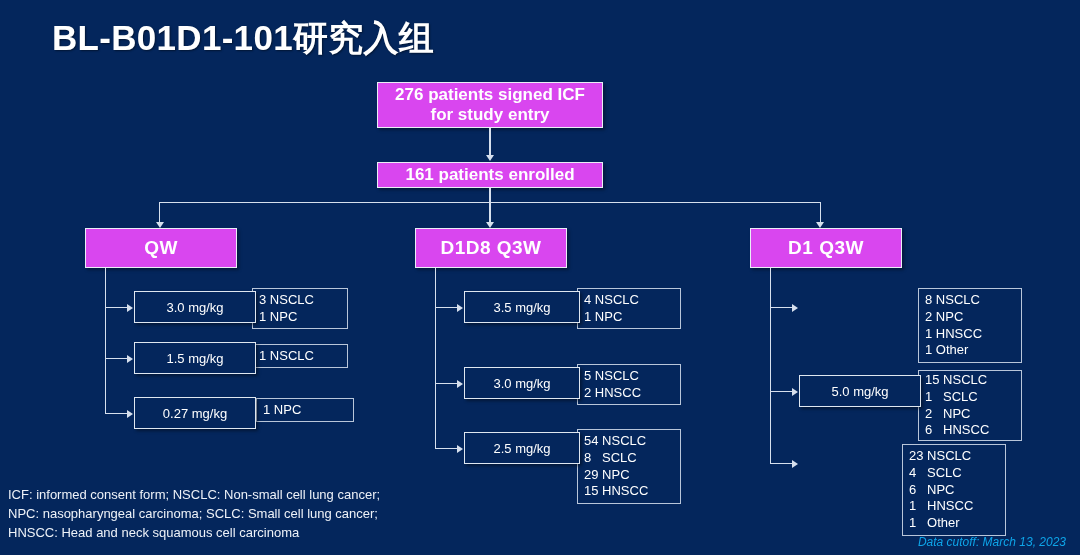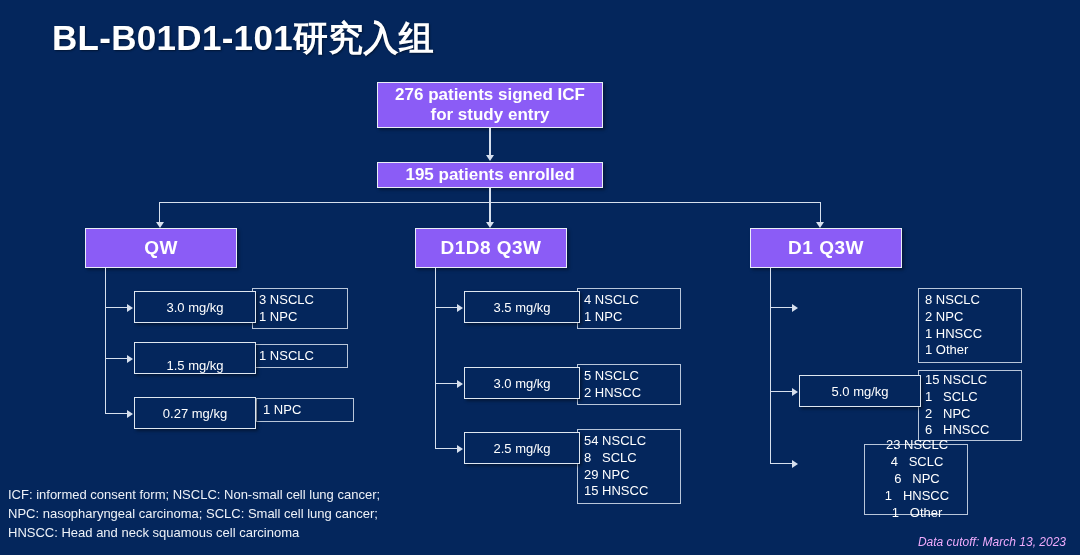--- a/index.html
+++ b/index.html
@@ -33,21 +33,21 @@
     color: #ffffff;
     white-space: nowrap;
     text-shadow: 1px 1px 2px rgba(0,0,0,0.45);
   }
 
   
   .box {
     position: absolute;
     box-sizing: border-box;
     border: 1.6px solid #e9eef6;
-    background: #8b5cf6;
+    background: #d946ef;
     display: flex;
     align-items: center;
     justify-content: center;
     text-align: center;
     box-shadow: 2px 2px 3px rgba(0,0,0,0.35);
   }
   .box-top {
     font-size: 17px;
     font-weight: bold;
     line-height: 1.15;
@@ -119,40 +119,40 @@
     font-size: 13px;
     line-height: 1.45;
     color: #eef2f8;
   }
   .cutoff {
     position: absolute;
     right: 14px;
     bottom: 6px;
     font-size: 12px;
     font-style: italic;
-    color: #f0abfc;
+    color: #0ea5e9;
   }
 </style>
 </head>
 <body>
 
 <div id="slide">
 
   <div class="title">BL-B01D1-101研究入组</div>
 
   <div class="box box-top" style="left:377px; top:82px; width:226px; height:46px; flex-direction:column;">
     <div>276 patients signed ICF</div>
     <div>for study entry</div>
   </div>
 
   <div class="ln vline" style="left:489.3px; top:128px; height:28px;"></div>
   <div class="arrow-down" style="left:486px; top:155px;"></div>
 
   <div class="box box-top" style="left:377px; top:162px; width:226px; height:26px;">
-    <span>195 patients enrolled</span>
+    <span>161 patients enrolled</span>
   </div>
 
   <div class="ln vline" style="left:489.3px; top:188px; height:14px;"></div>
   <div class="ln hline" style="left:159px; top:202px; width:661px;"></div>
   <div class="ln vline" style="left:159px; top:202px; height:21px;"></div>
   <div class="arrow-down" style="left:155.7px; top:222px;"></div>
   <div class="ln vline" style="left:489.3px; top:202px; height:21px;"></div>
   <div class="arrow-down" style="left:486px; top:222px;"></div>
   <div class="ln vline" style="left:819.5px; top:202px; height:21px;"></div>
   <div class="arrow-down" style="left:816.2px; top:222px;"></div>
@@ -168,21 +168,21 @@
   <div class="dose-box" style="left:134px; top:291px; width:122px; height:32px;">
     <span>3.0 mg/kg</span>
   </div>
   <div class="count-box" style="left:252px; top:288px; width:96px; height:41px;">
     <span>3 NSCLC
 1 NPC</span>
   </div>
 
   <div class="ln hline" style="left:105px; top:358px; width:23px;"></div>
   <div class="arrow-right" style="left:127px; top:354.5px;"></div>
-  <div class="dose-box" style="left:134px; top:342px; width:122px; height:32px;align-items:flex-end;">
+  <div class="dose-box" style="left:134px; top:342px; width:122px; height:32px;">
     <span>1.5 mg/kg</span>
   </div>
   <div class="count-box" style="left:252px; top:344px; width:96px; height:24px;">
     <span>1 NSCLC</span>
   </div>
 
   <div class="ln hline" style="left:105px; top:413px; width:23px;"></div>
   <div class="arrow-right" style="left:127px; top:409.5px;"></div>
   <div class="dose-box" style="left:134px; top:397px; width:122px; height:32px;">
     <span>0.27 mg/kg</span>
@@ -249,21 +249,21 @@
   </div>
   <div class="count-box" style="left:918px; top:370px; width:104px; height:71px;">
     <span>15 NSCLC
 1   SCLC
 2   NPC
 6   HNSCC</span>
   </div>
 
   <div class="ln hline" style="left:770px; top:463px; width:23px;"></div>
   <div class="arrow-right" style="left:792px; top:459.5px;"></div>
-  <div class="count-box" style="left:864px; top:444px; width:104px; height:71px;text-align:center;">
+  <div class="count-box" style="left:902px; top:444px; width:104px; height:92px;">
     <span>23 NSCLC
 4   SCLC
 6   NPC
 1   HNSCC
 1   Other</span>
   </div>
 
   <div class="footnote" style="white-space: pre;">ICF: informed consent form; NSCLC: Non-small cell lung cancer;
 NPC: nasopharyngeal carcinoma; SCLC: Small cell lung cancer;
 HNSCC: Head and neck squamous cell carcinoma</div>

